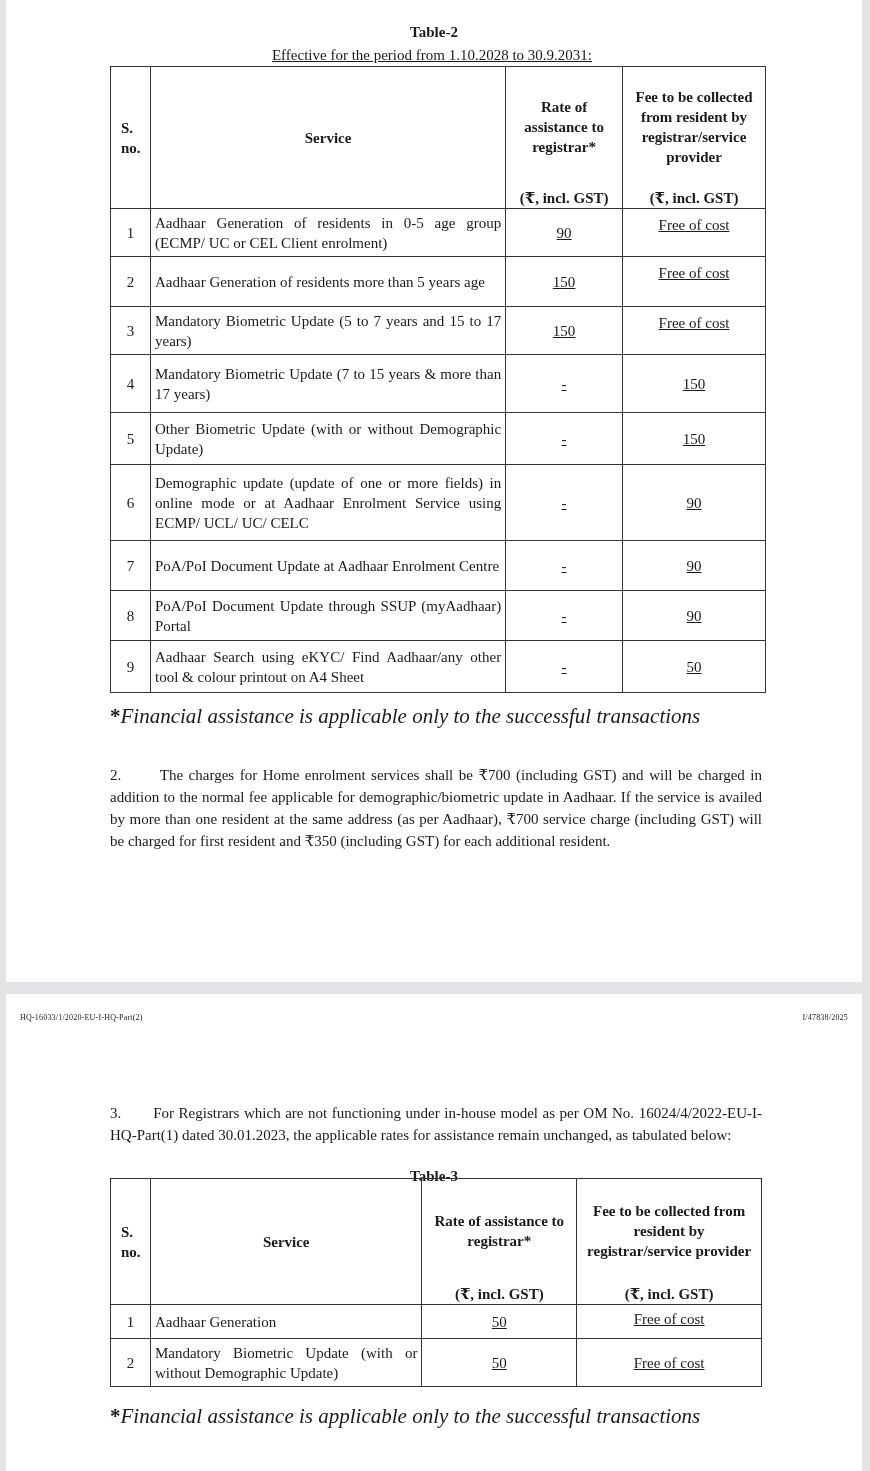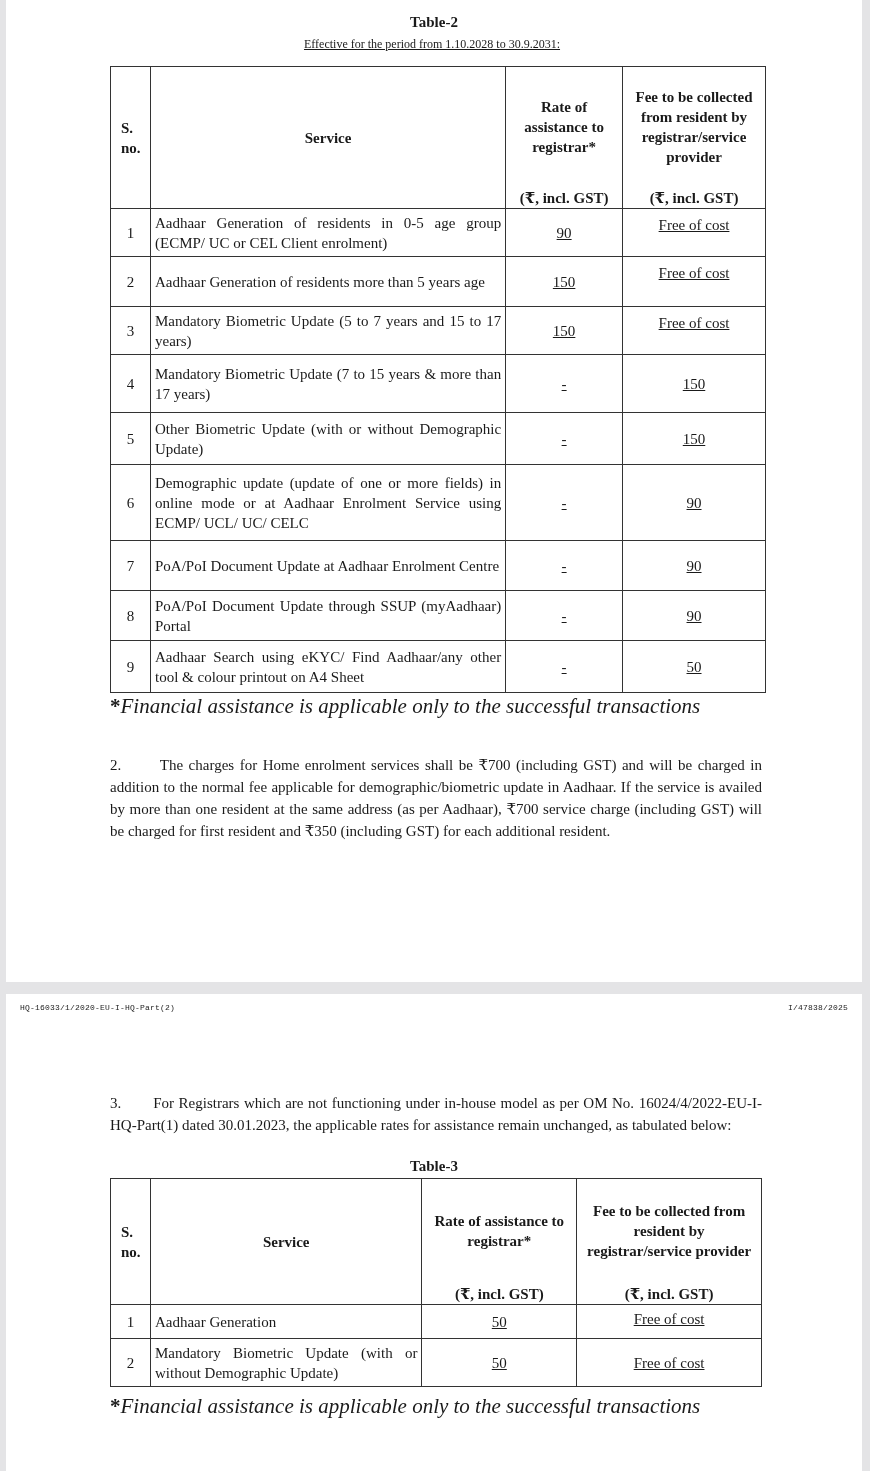--- a/index.html
+++ b/index.html
@@ -6,47 +6,47 @@
   body {
     width:870px; height:1471px; position:relative; overflow:hidden;
     background:#e4e4e6;
     font-family:"Liberation Serif","DejaVu Serif",serif;
     color:#1a1a1a;
   }
   .page { position:absolute; background:#ffffff; }
   #page1 { left:6px; top:0; width:856px; height:982px; }
   #page2 { left:6px; top:994px; width:856px; height:477px; }
 
-  .abs { position:absolute; }
+  .abs { position:absolute;margin-top:10px; }
   .center { text-align:center; }
   .hdr-line { font-weight:bold; font-size:15px; }
 
   table.doc { border-collapse:collapse; position:absolute; font-size:15px; }
   table.doc td, table.doc th {
     border:1px solid #333; padding:0 4px; vertical-align:middle; line-height:20px;
   }
   table.doc th { font-weight:bold; text-align:center; }
   .sno { text-align:center; }
   .svc { text-align:justify; text-align-last:left; }
   .num { text-align:center;text-decoration:underline; }
   .unit-cell { vertical-align:bottom !important;margin-top:48px; }
 
   .note { font-style:italic; font-size:21px; }
   .note b { font-style:normal; }
   .para { font-size:15px; line-height:22px; text-align:justify; }
 
-  .footer-ref { font-family:Liberation Mono, monospace; font-size:8px; color:#222; letter-spacing:0.2px; }
+  .footer-ref { font-family:Liberation Serif, serif; font-size:8px; color:#222; letter-spacing:0.2px; }
 </style>
 </head>
 <body>
 
 <div class="page" id="page1">
 
   <div class="abs center hdr-line" style="left:0; width:856px; top:14px;">Table-2</div>
-  <div class="abs center" style="left:0; width:852px; top:37px; font-size:12px; text-decoration:underline;">Effective for the period from 1.10.2028 to 30.9.2031:</div>
+  <div class="abs center" style="left:0; width:852px; top:37px; font-size:15px; text-decoration:underline;">Effective for the period from 1.10.2028 to 30.9.2031:</div>
 
   <table class="doc" style="left:104px; top:66px; width:656px;">
     <colgroup>
       <col style="width:40px">
         <col style="width:356px">
         <col style="width:117px">
         <col style="width:143px">
     </colgroup>
     <tbody>
         <tr style="height:120px;">

